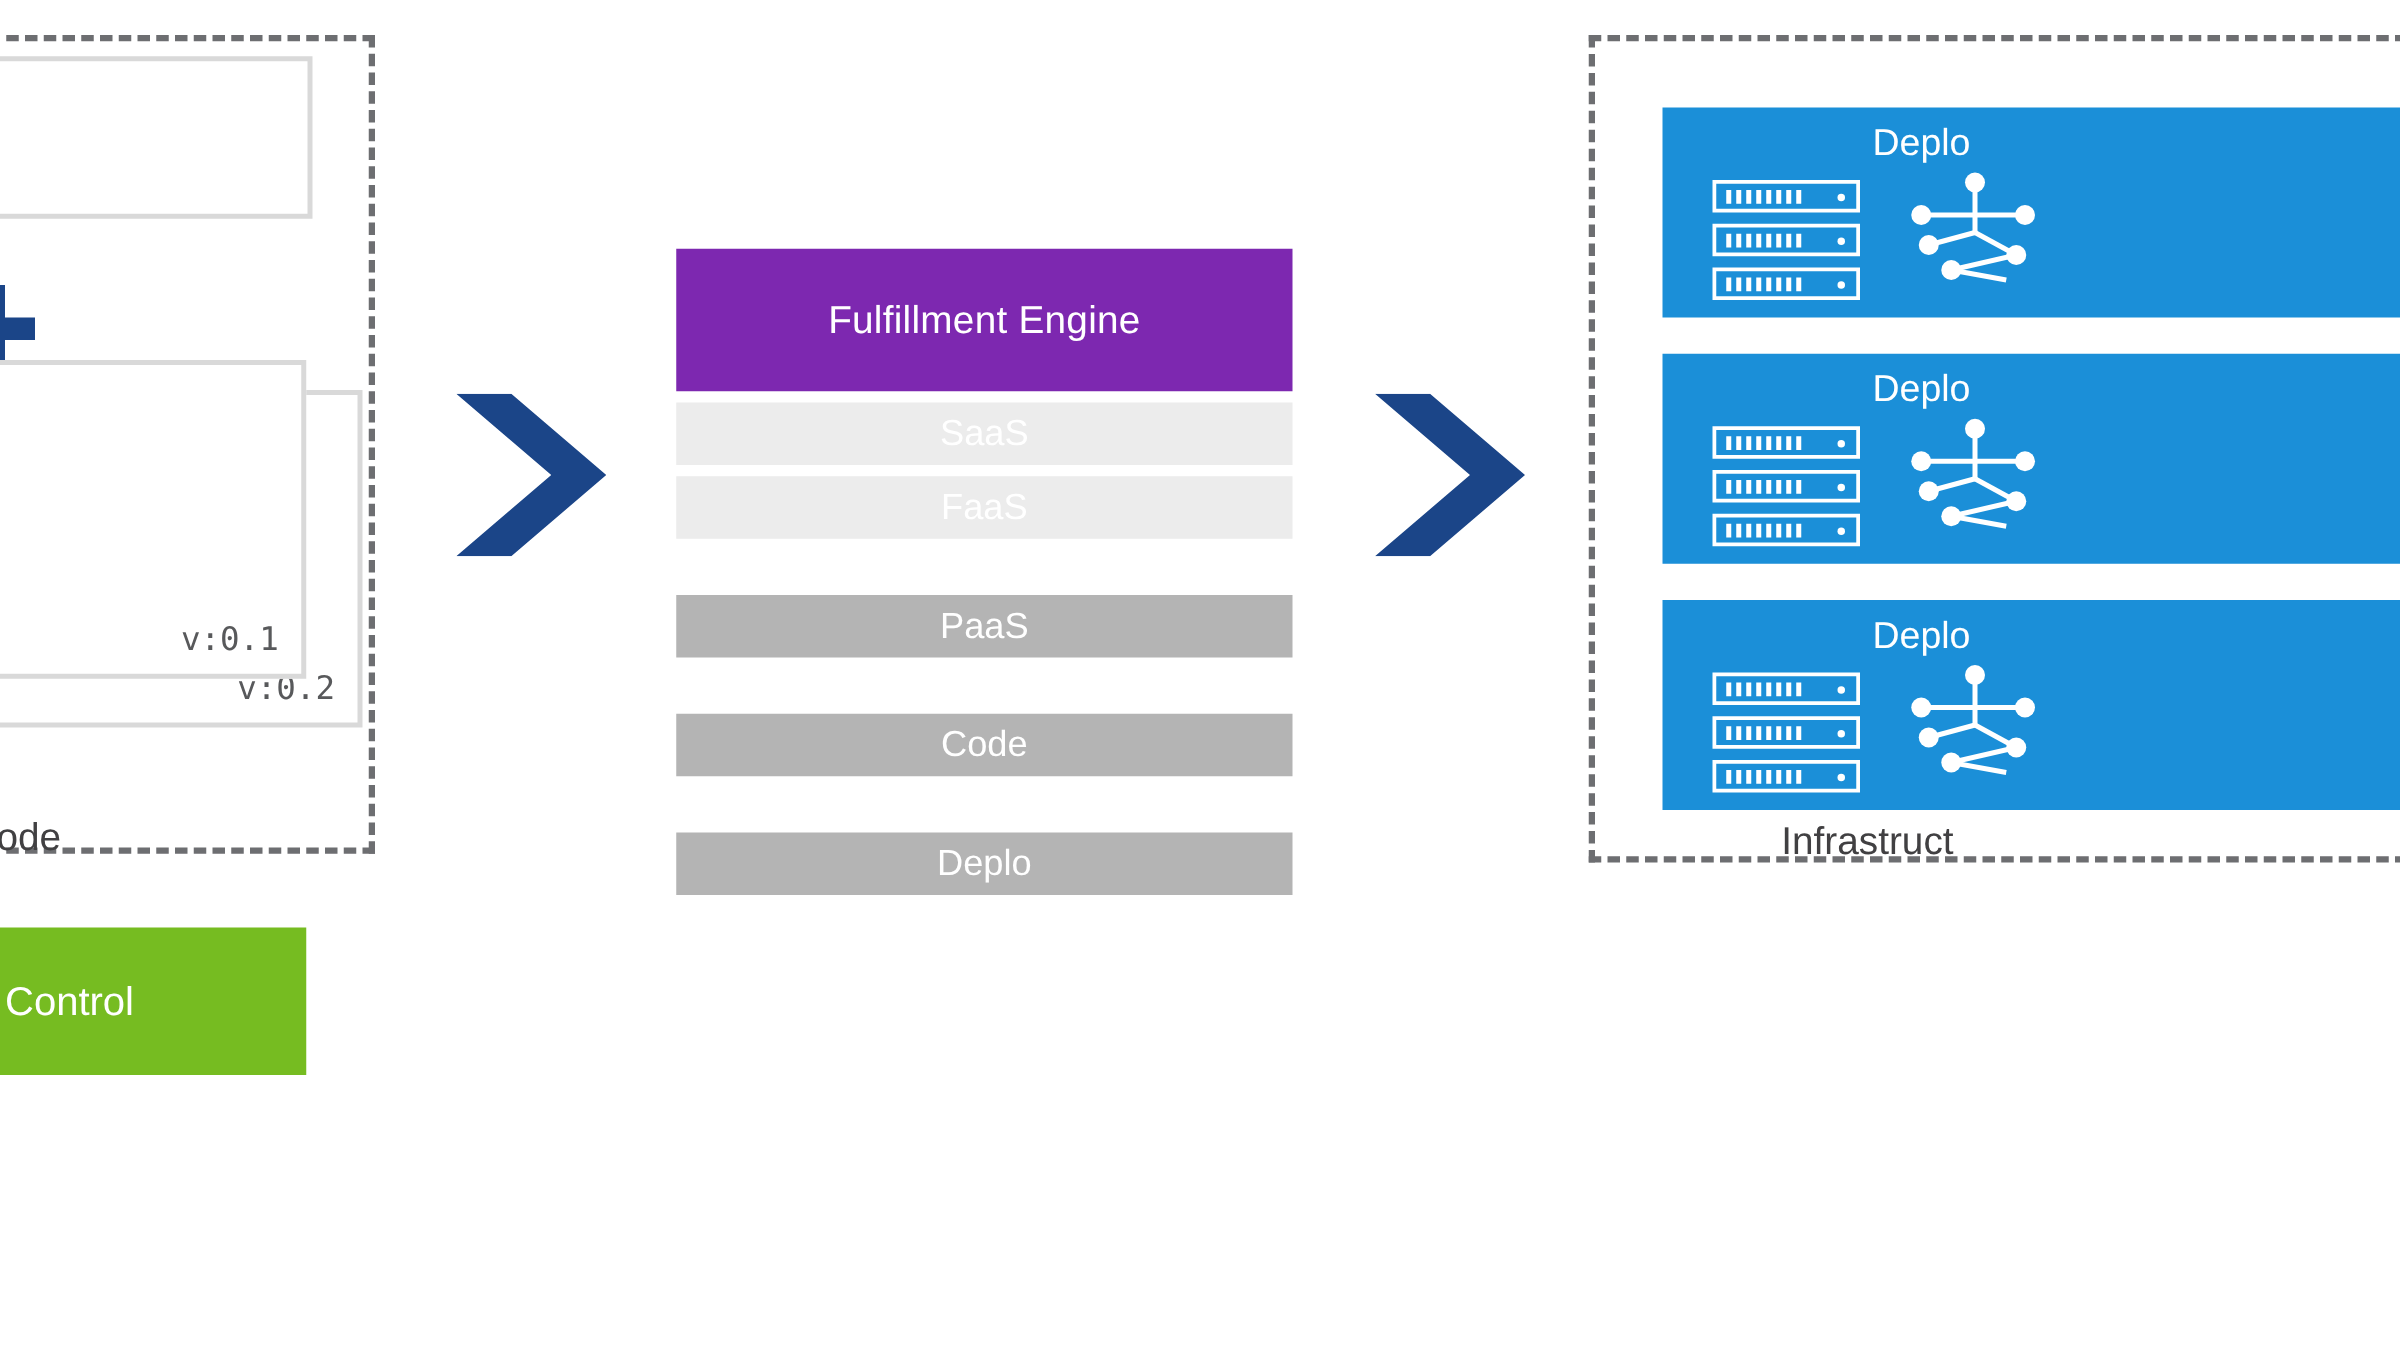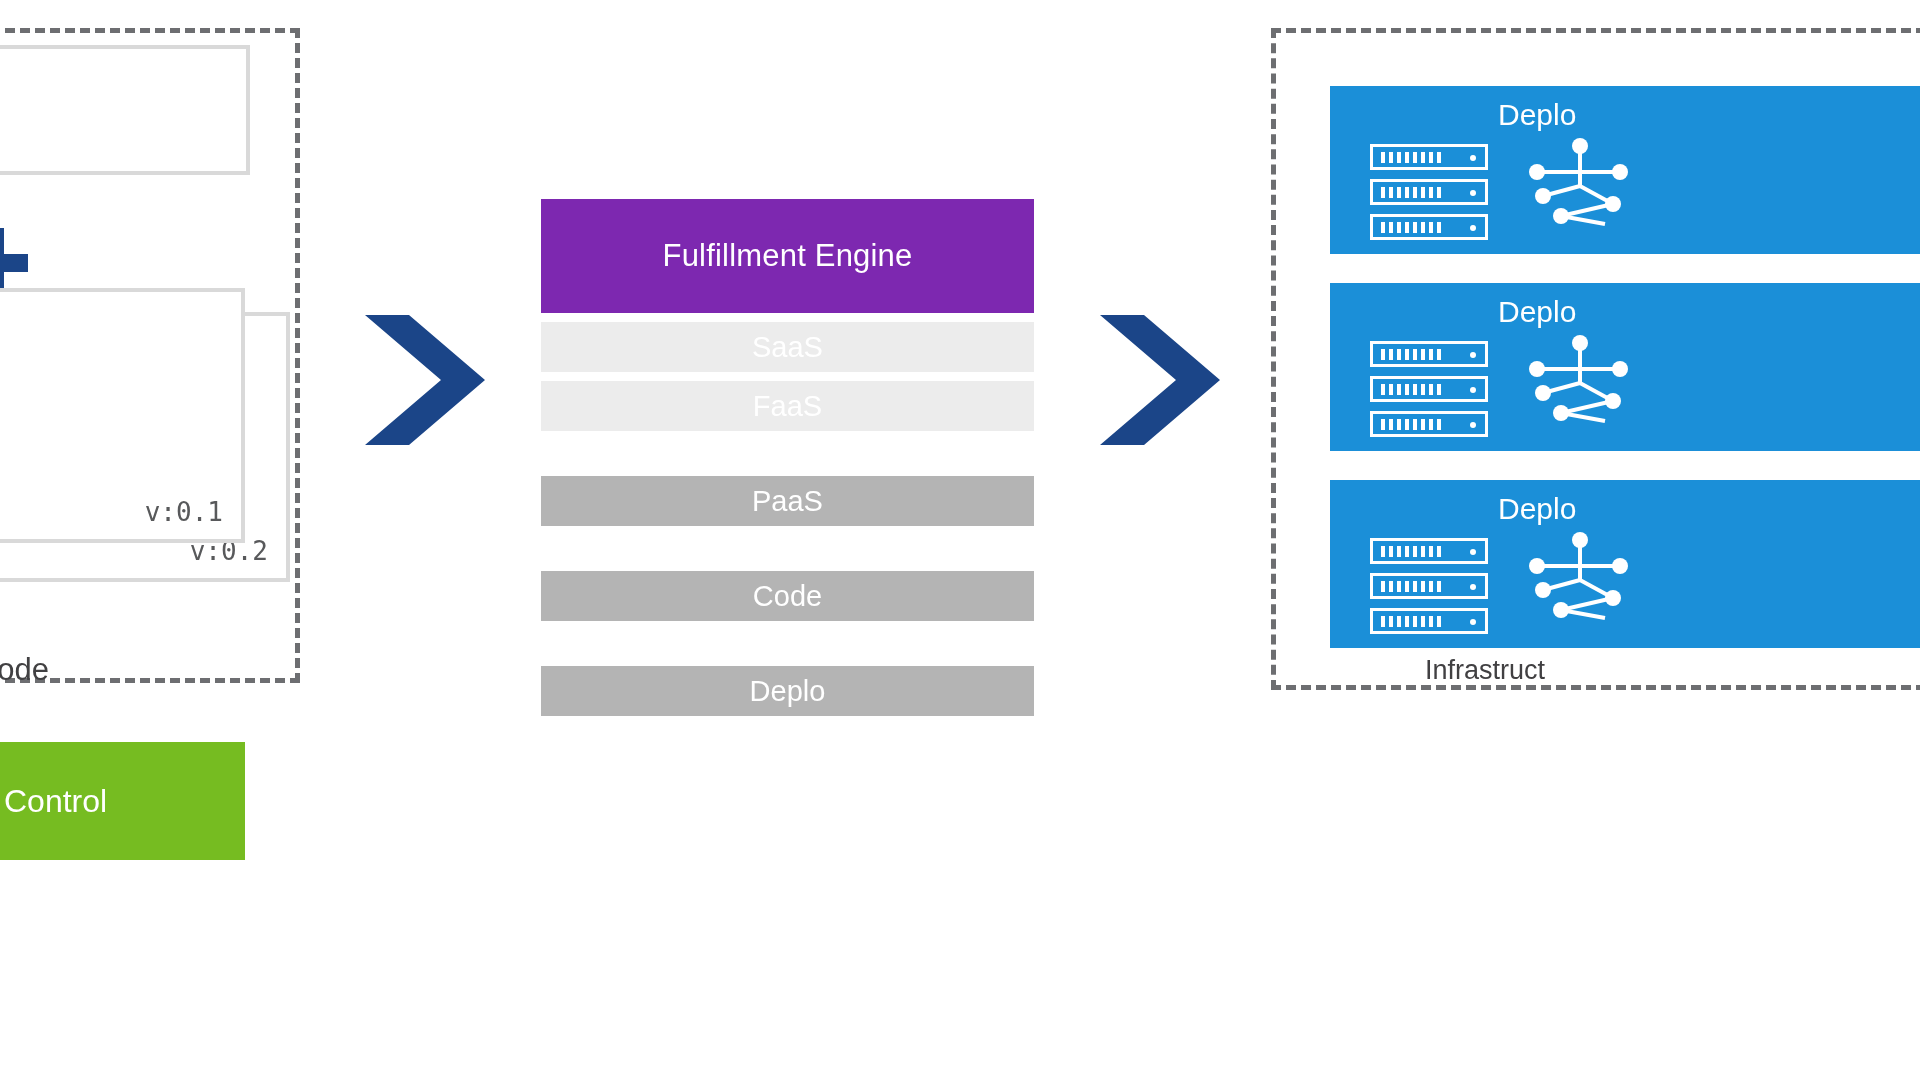--- a/index.html
+++ b/index.html
@@ -142,21 +142,21 @@
   .rack .bars i { display:block; width: 4px; height: 11px; background:#ffffff; }
   .rack .led {
     position: absolute; right: 9px; top: 8px;
     width: 6px; height: 6px; border-radius: 50%; background: #ffffff;
   }
 
   .net-icon { position: absolute; left: 195px; top: 48px; }
 
   #infra-caption {
     position: absolute; left: 1425px; top: 655px;
-    font-size: 27px; color: #414042; white-space: nowrap;
+    font-size: 31px; color: #414042; white-space: nowrap;
   }
 </style>
 </head>
 <body>
 
 <div id="stage">
 
   <div class="dashed-group" id="iac-group"></div>
 
   <div class="code-card" id="card-decl">

